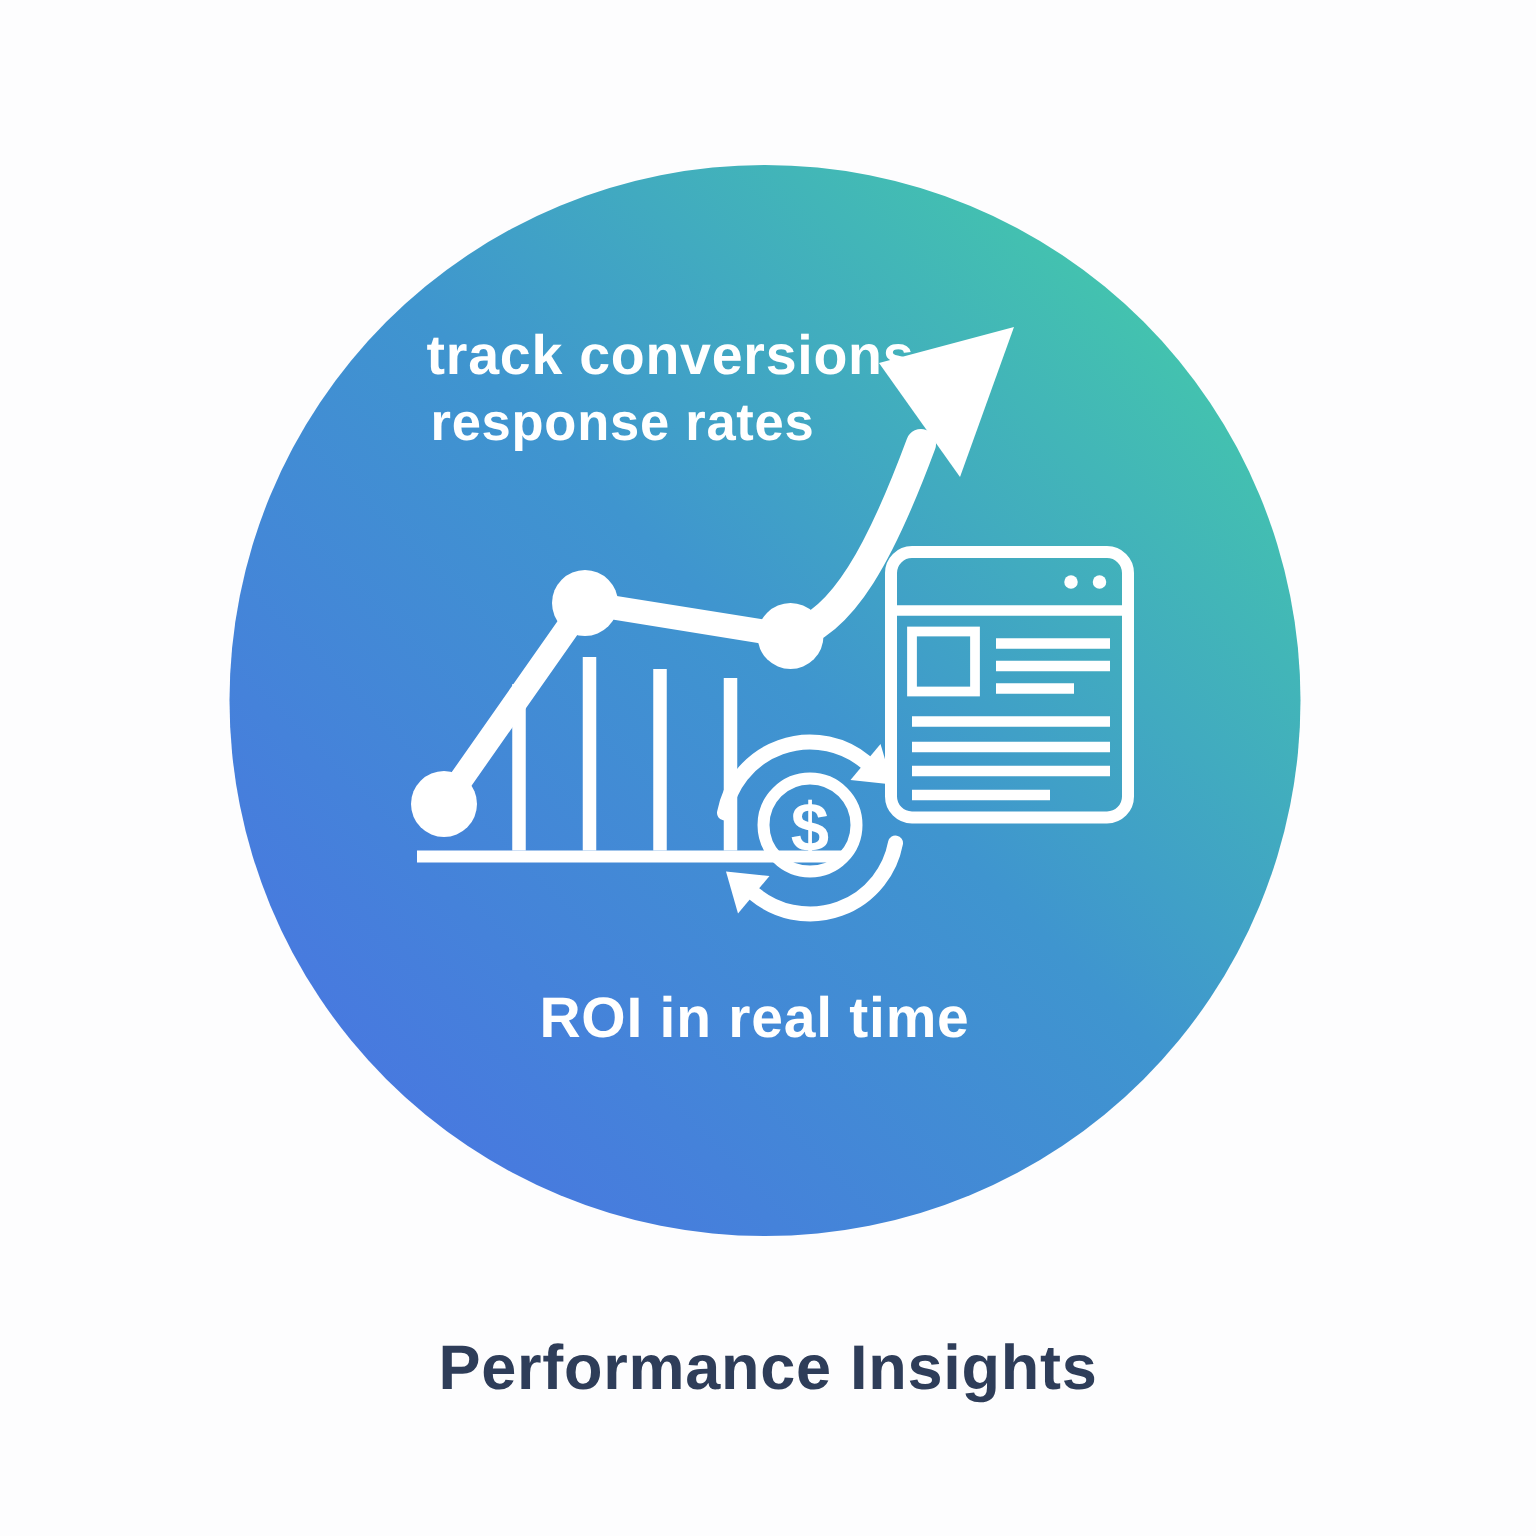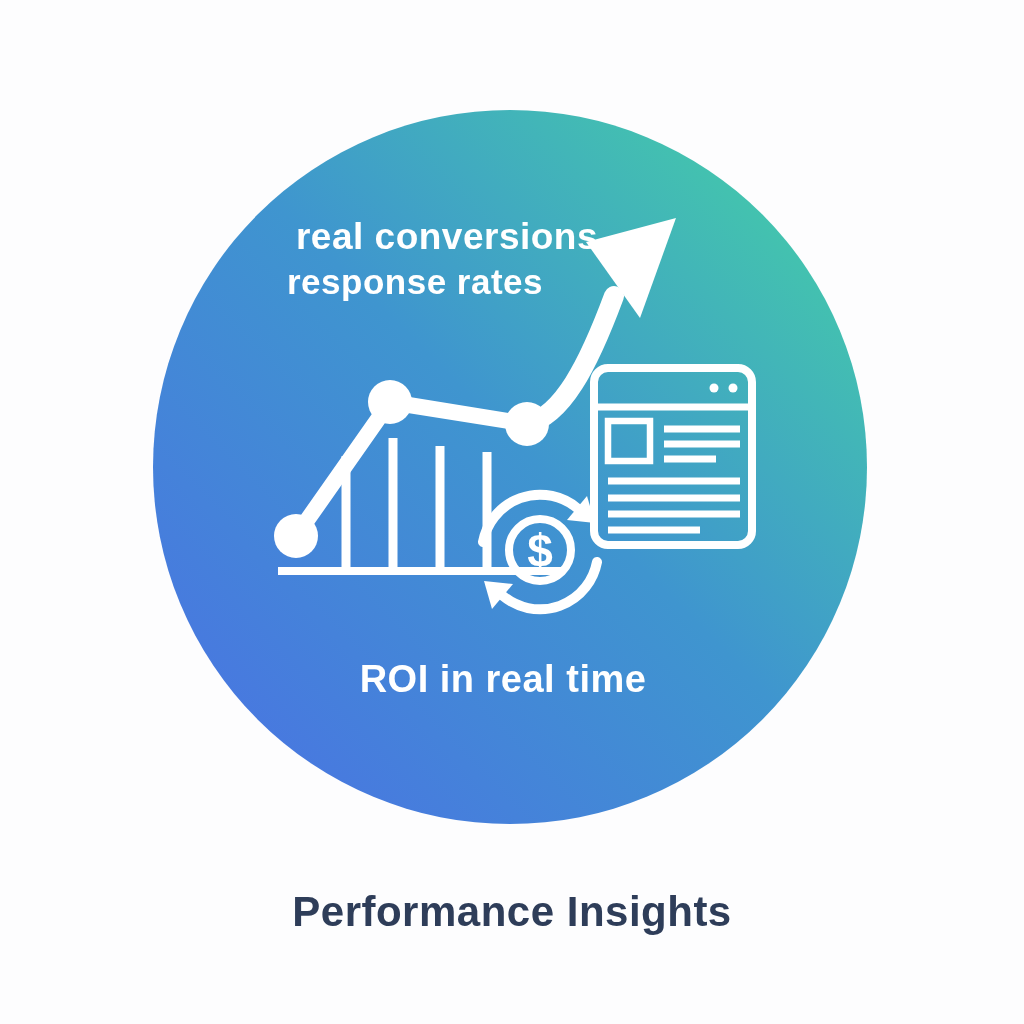--- a/index.html
+++ b/index.html
@@ -100,19 +100,19 @@
     <g>
       <path d="M 483 542 A 58 58 0 0 1 577 508" stroke="#ffffff" stroke-width="10" fill="none" stroke-linecap="round"></path>
       <polygon points="595,523 567,520 587,496" fill="#ffffff"></polygon>
       <path d="M 597 562 A 58 58 0 0 1 503 596" stroke="#ffffff" stroke-width="10" fill="none" stroke-linecap="round"></path>
       <polygon points="484,581 513,584 492,609" fill="#ffffff"></polygon>
       <circle cx="540" cy="550" r="31" stroke="#ffffff" stroke-width="8" fill="none"></circle>
       <text x="540" y="567" text-anchor="middle" fill="#ffffff" font-family="Liberation Sans, sans-serif" font-size="46" font-weight="bold">$</text>
     </g>
   </svg>
 
-  <div class="lbl lbl-top1">real conversions</div>
+  <div class="lbl lbl-top1">track conversions</div>
   <div class="lbl lbl-top2">response rates</div>
   <div class="lbl lbl-roi">ROI in real time</div>
 
   <div class="caption">Performance Insights</div>
 
 </div>
 
 </body></html>

